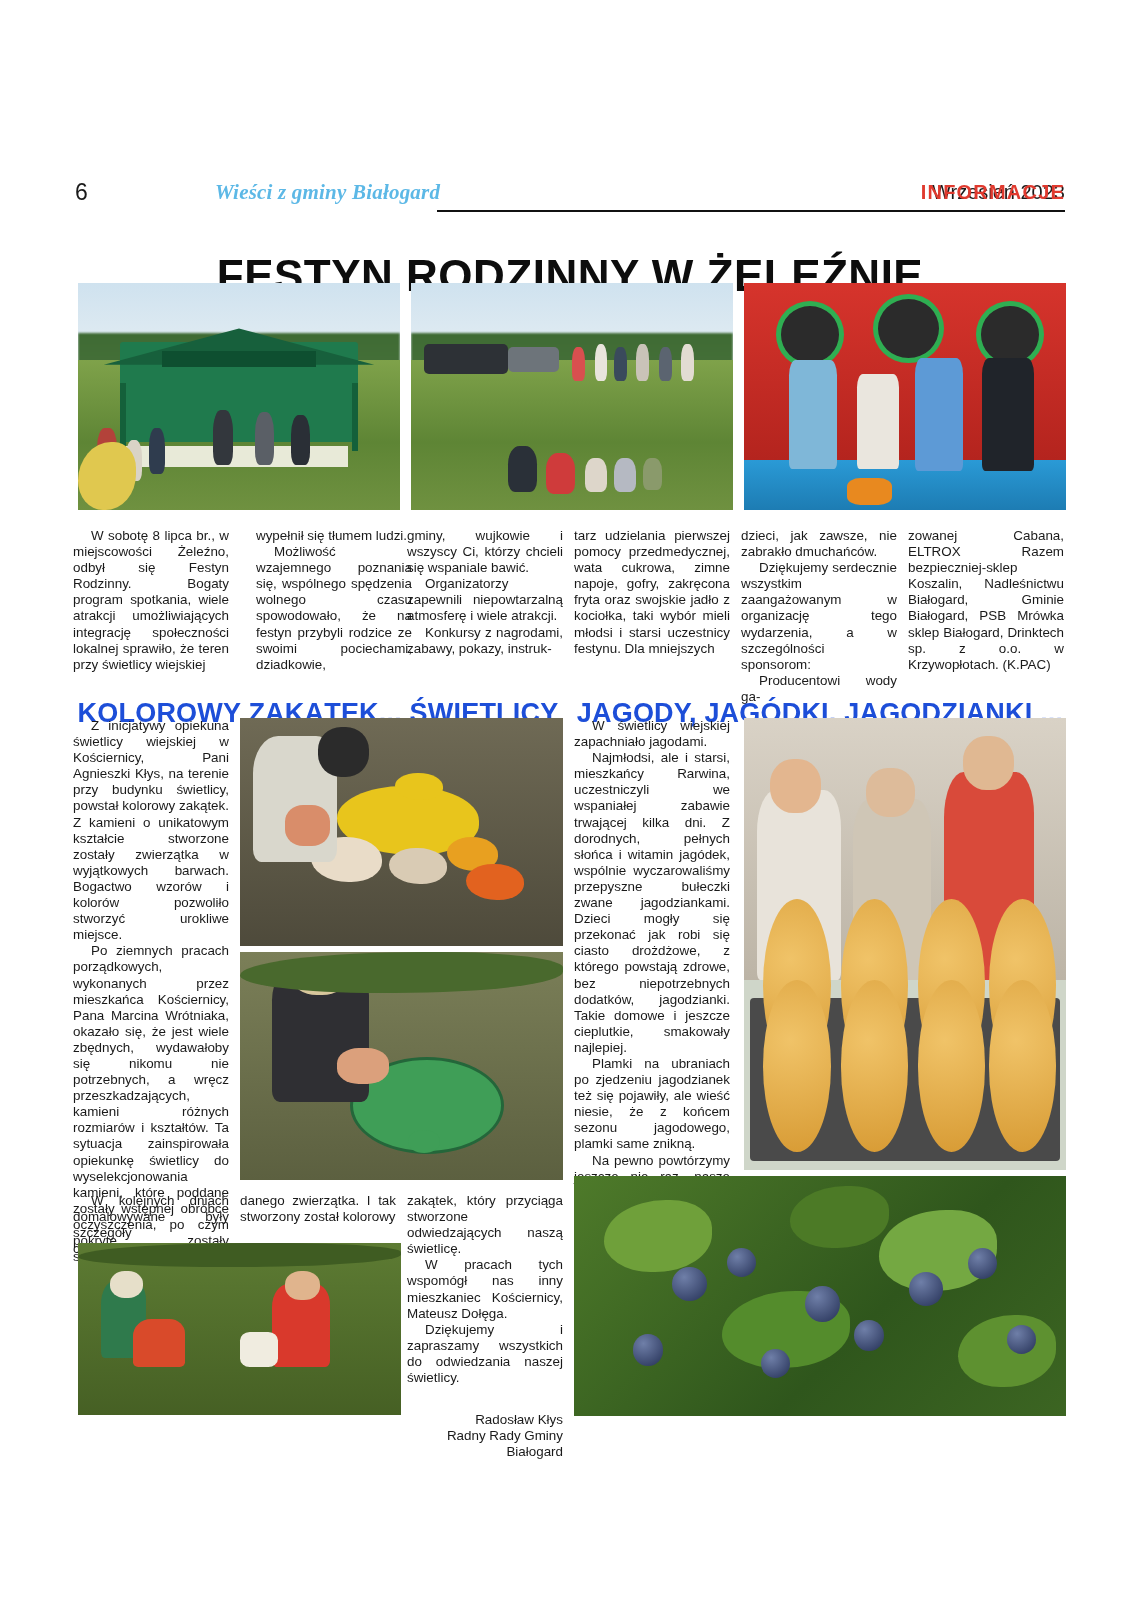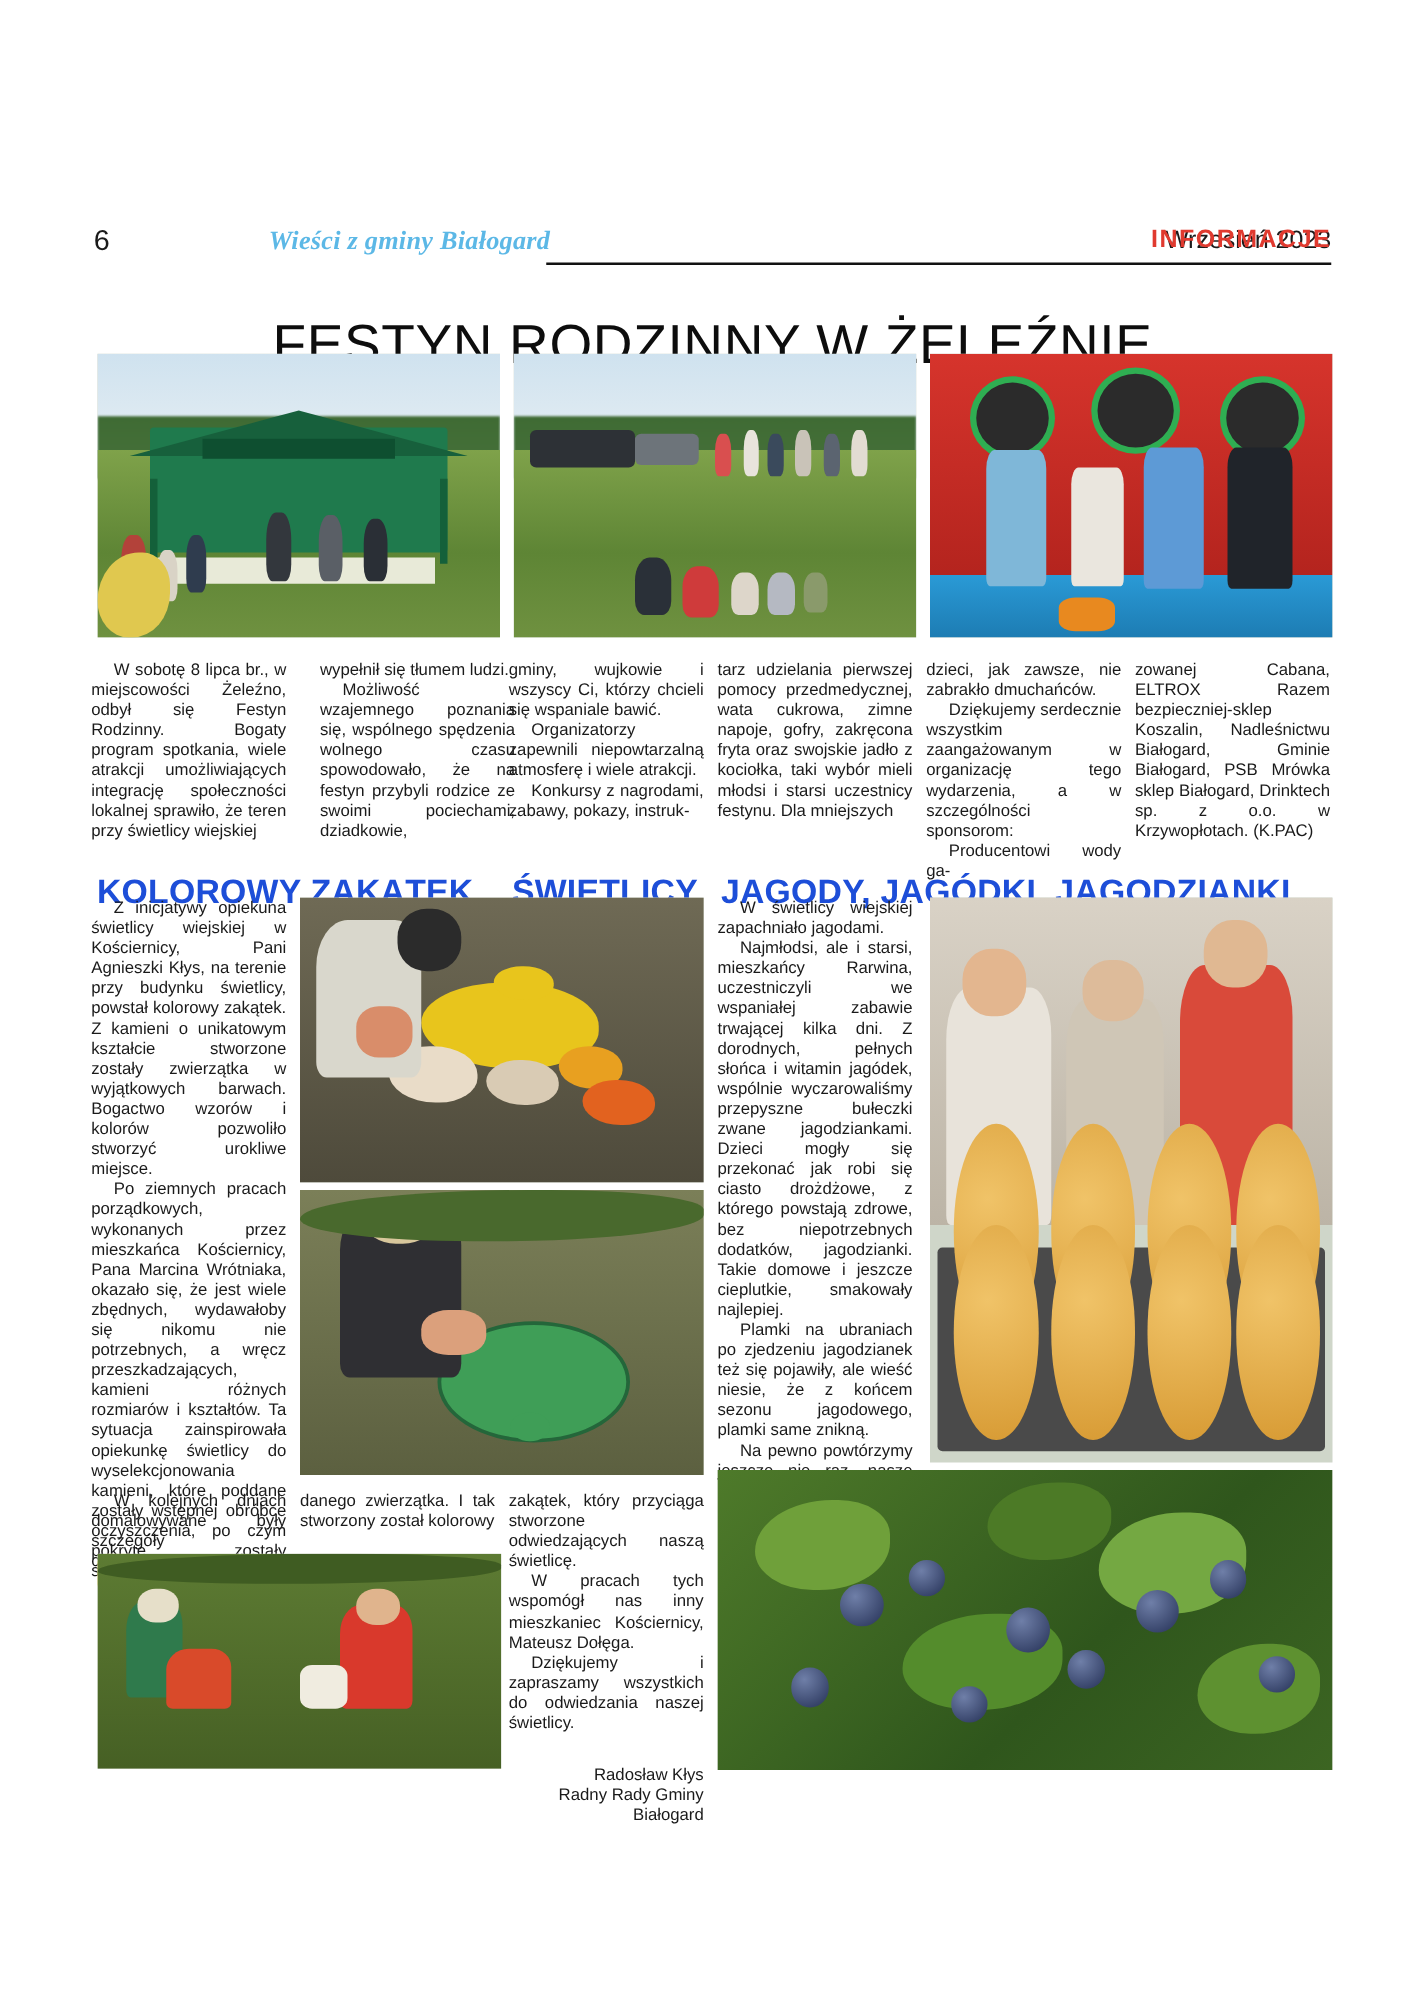--- a/index.html
+++ b/index.html
@@ -45,21 +45,21 @@
   }
   .header-rule{
     position:absolute;left:437px;top:210px;width:628px;height:2px;
     background:#111;
   }
 
   
   .headline-main{
     position:absolute;left:75px;top:222px;width:990px;
     text-align:center;
-    font-size:44px;font-weight:normal;letter-spacing:.5px;
+    font-size:44px;font-weight:bold;letter-spacing:.5px;
     color:#0d0d0d;
   }
 
   
   .photo{
     position:absolute;overflow:hidden;background:#cfd6c9;
   }
   .photo .ph-inner{position:absolute;inset:0;}
 
   #photo-tent{left:78px;top:283px;width:322px;height:227px;}

